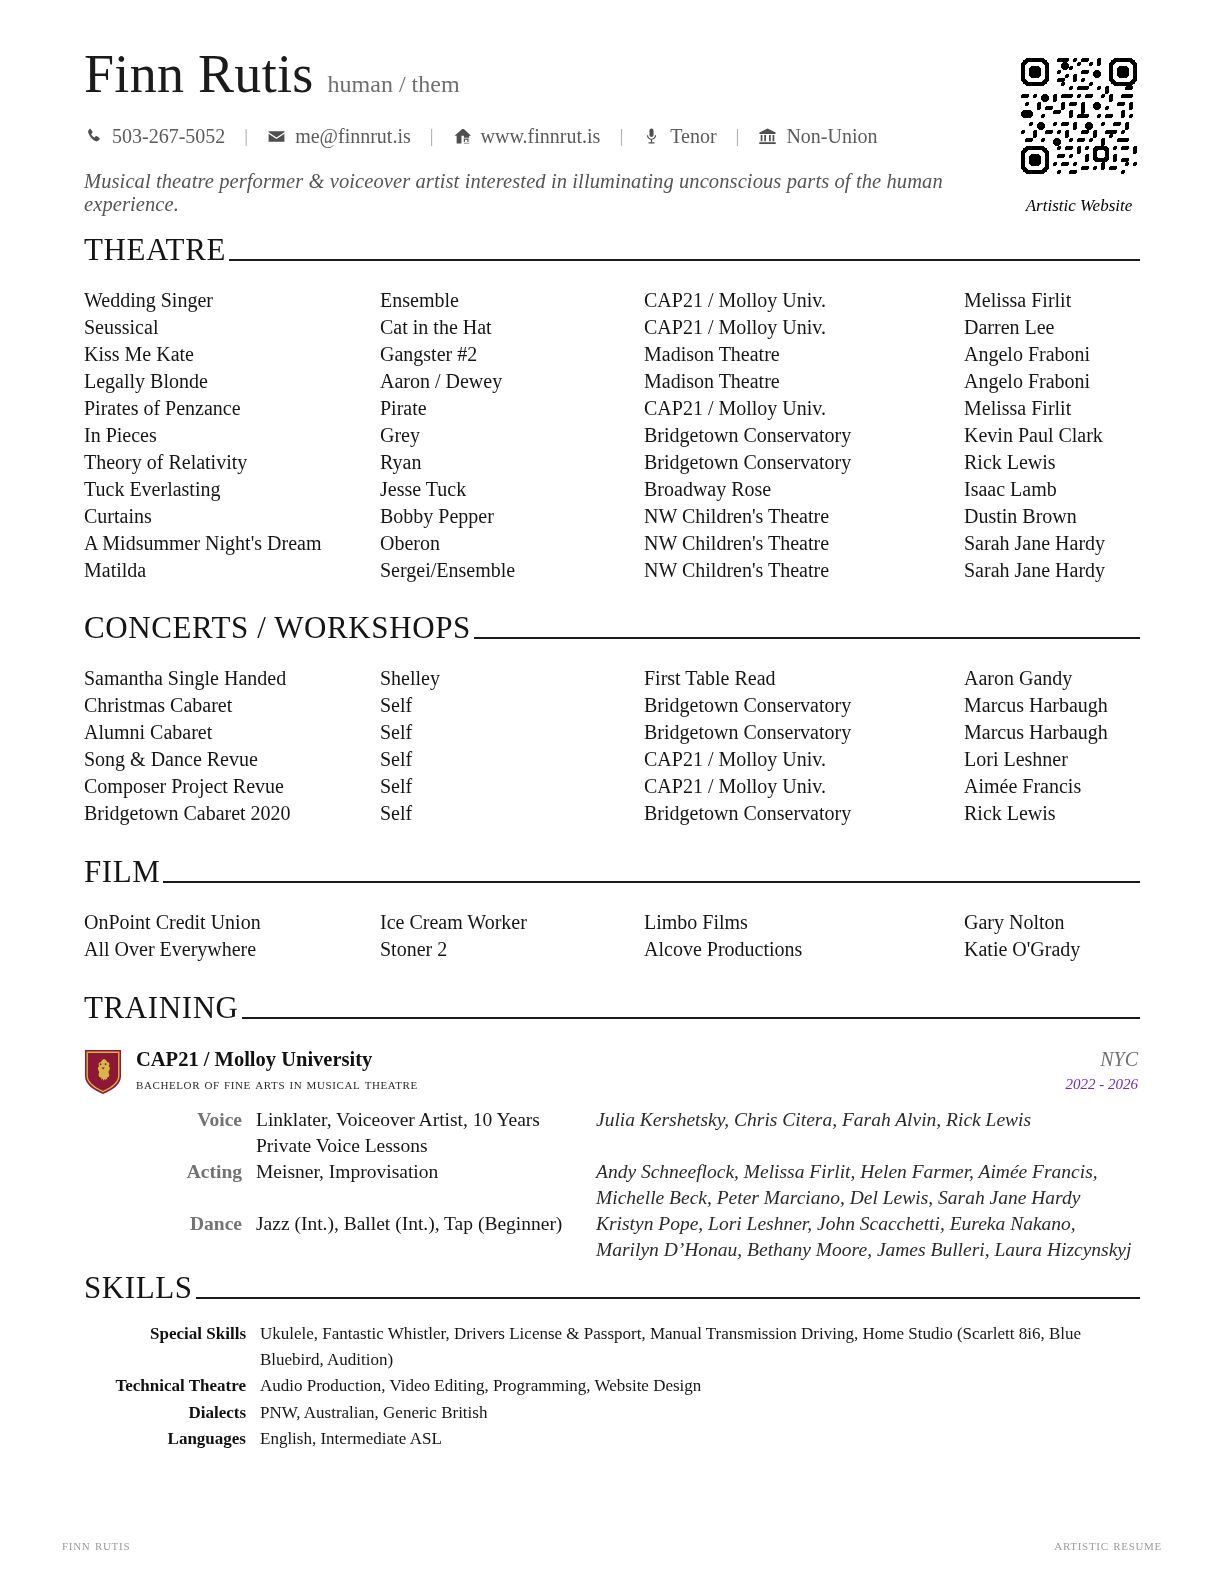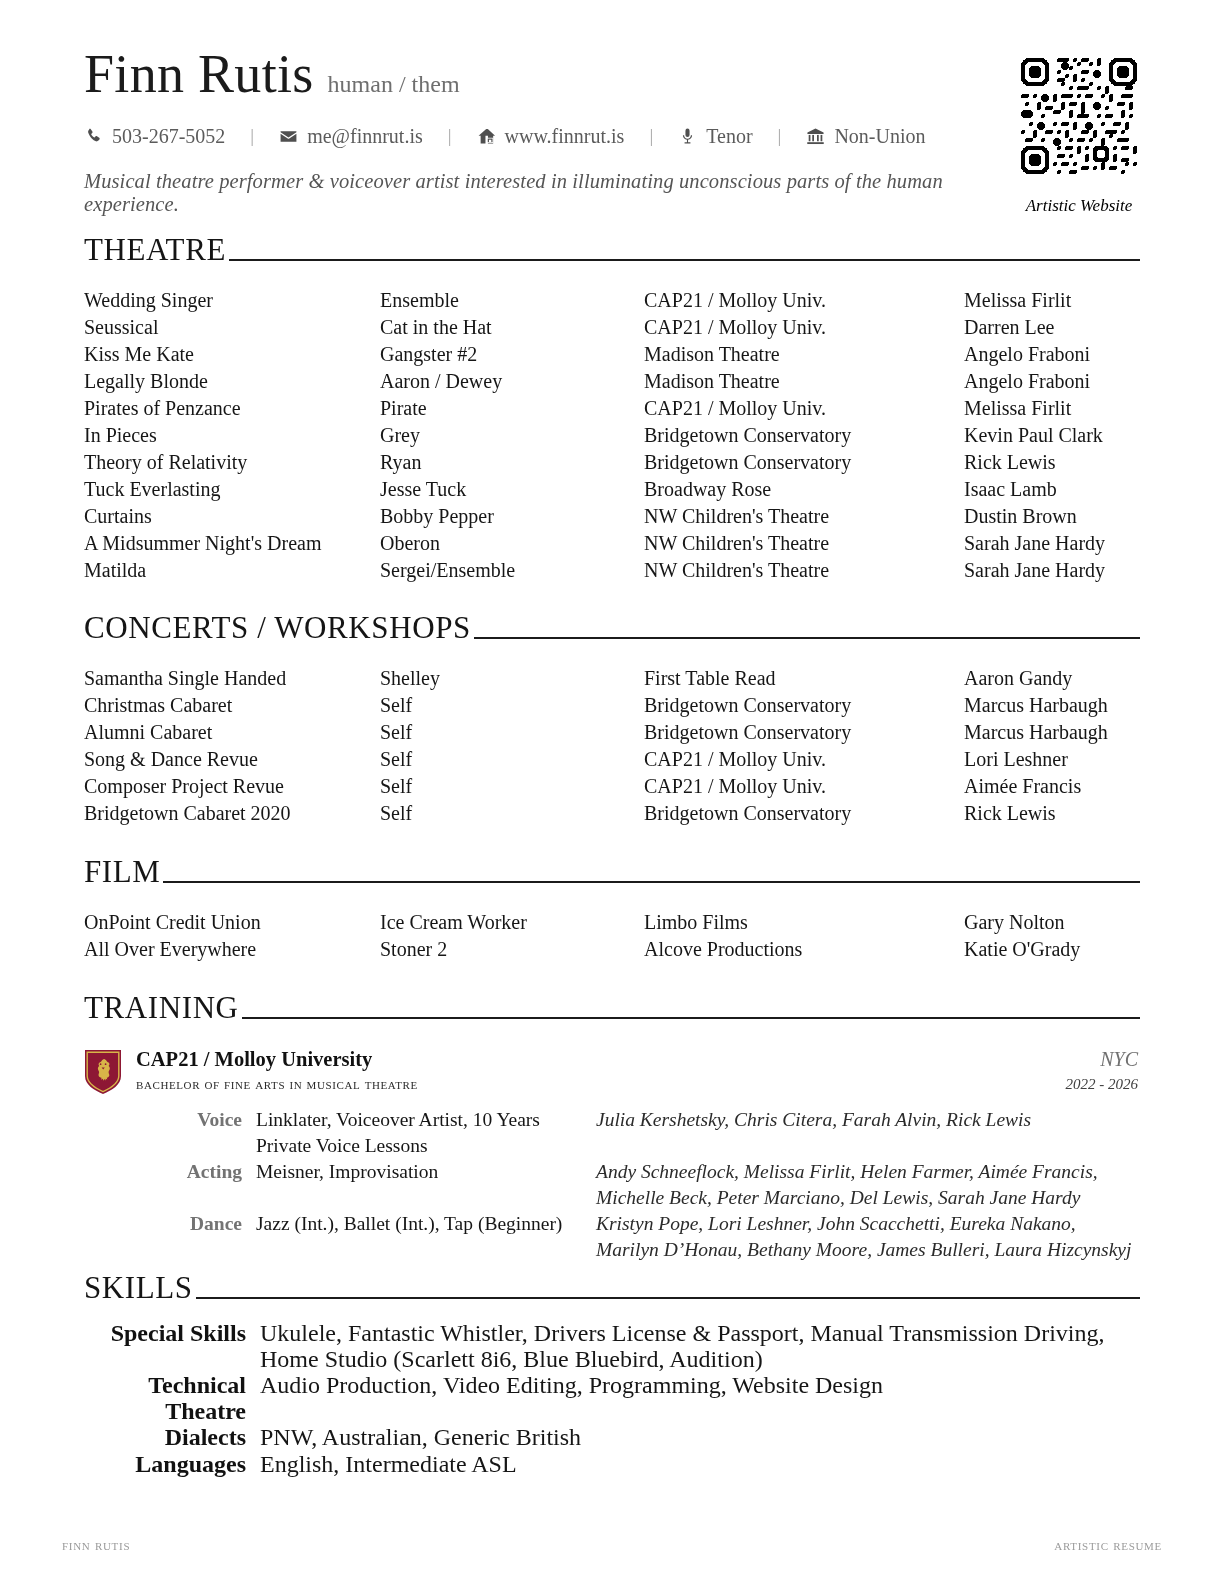--- a/index.html
+++ b/index.html
@@ -41,21 +41,21 @@
   }
   .pronouns {
     font-size: 24px;
     color: #6f6f6f;
   }
 
   .contact-row {
     margin-top: 22px;
     display: flex;
     align-items: center;
-    gap: 10px;
+    gap: 4px;
     color: #5b5b5b;
     font-size: 20px;
   }
   .contact-item {
     display: flex;
     align-items: center;
     gap: 9px;
     white-space: nowrap;
   }
   .contact-sep {
@@ -193,21 +193,21 @@
   .edu-loc {
     font-size: 20px;
     font-style: italic;
     color: #707070;
     line-height: 1.2;
   }
   .edu-dates {
     margin-top: 5px;
     font-size: 15px;
     font-style: italic;
-    color: #404040;
+    color: #6d28d9;
   }
 
   .train-rows {
     margin-top: 12px;
     margin-left: 56px;
   }
   .train-row {
     display: flex;
     align-items: flex-start;
     font-size: 19.5px;
@@ -234,21 +234,21 @@
     color: #2b2b2b;
   }
 
   
   .skill-rows {
     margin-top: 16px;
   }
   .skill-row {
     display: flex;
     align-items: flex-start;
-    font-size: 24px;
+    font-size: 17px;
     line-height: 25.5px;
     margin-bottom: 1px;
   }
   .skill-label {
     width: 176px;
     flex: none;
     text-align: right;
     font-weight: bold;
     color: #111111;
     padding-right: 14px;

